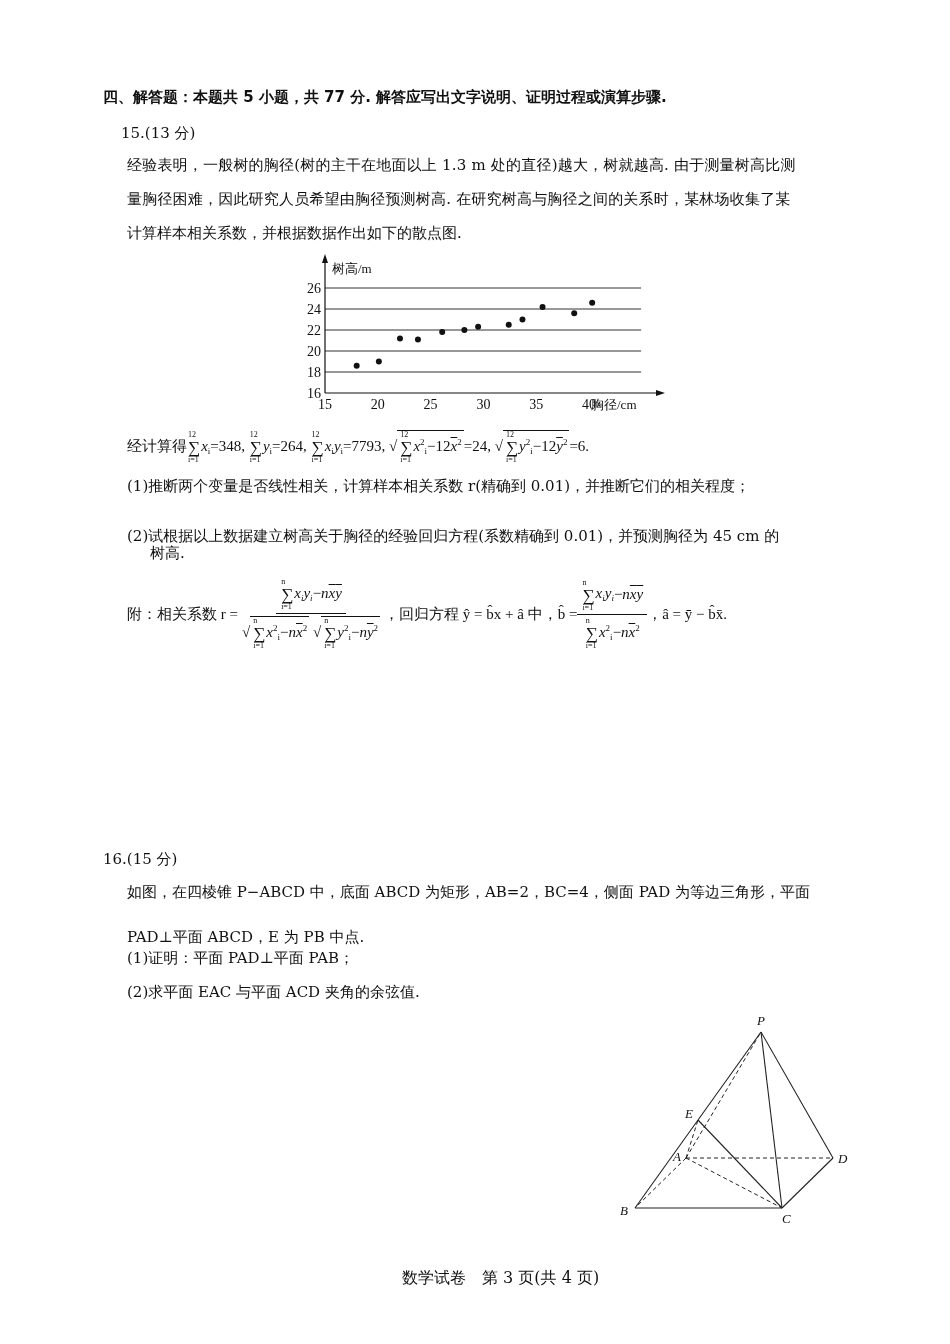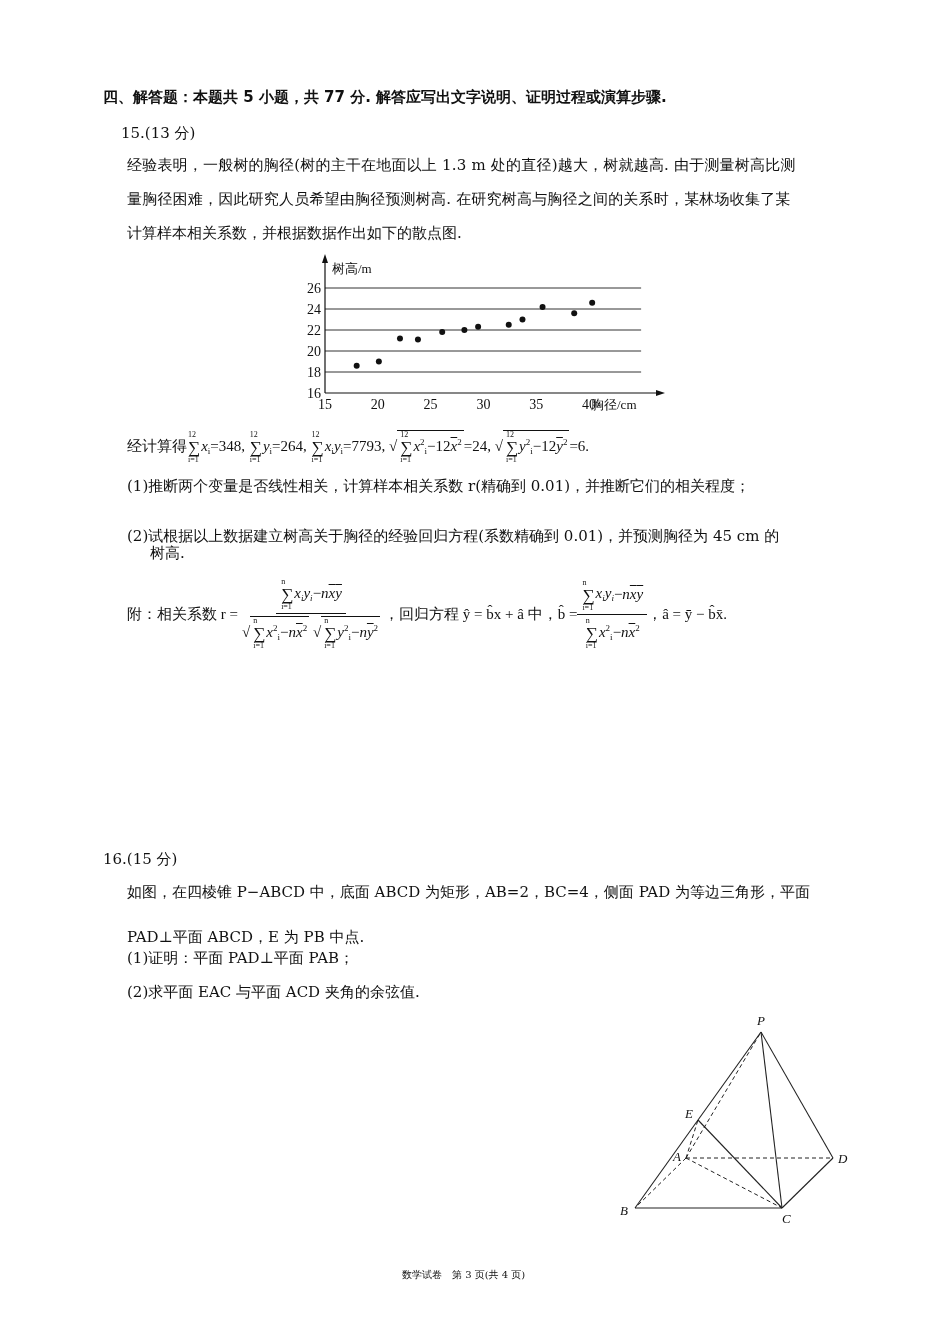--- a/index.html
+++ b/index.html
@@ -161,13 +161,13 @@
   <g font-style="italic" font-size="13" fill="#111">
     <text x="147" y="20">P</text>
     <text x="63" y="156">A</text>
     <text x="10" y="210">B</text>
     <text x="172" y="218">C</text>
     <text x="228" y="158">D</text>
     <text x="75" y="113">E</text>
   </g>
 </svg>
 
-<div class="abs" style="left:402px;top:1268px;font-size:10px;">数学试卷　第 3 页(共 4 页)</div>
+<div class="abs" style="left:402px;top:1268px;font-size:16px;">数学试卷　第 3 页(共 4 页)</div>
 
 </body></html>

